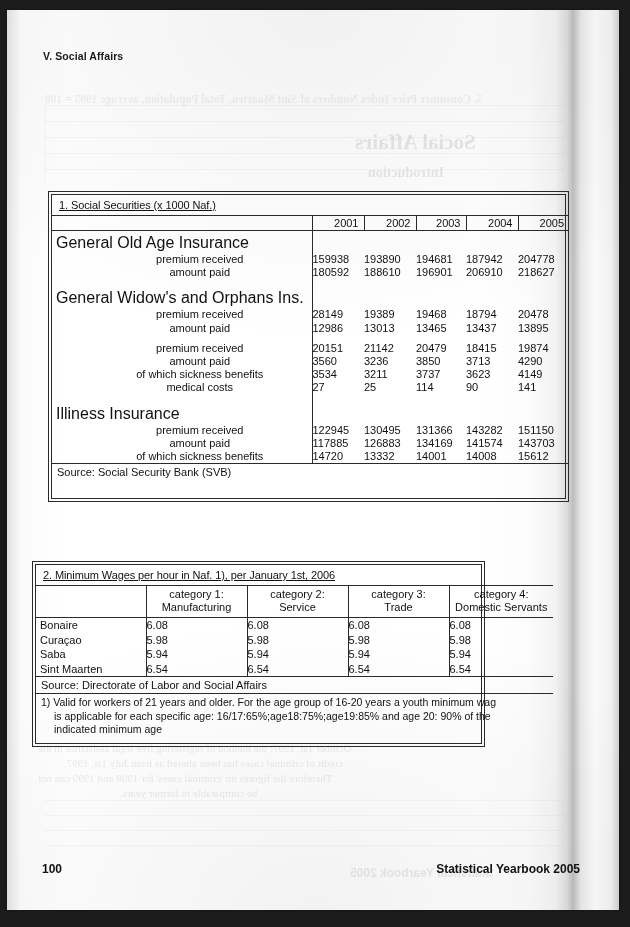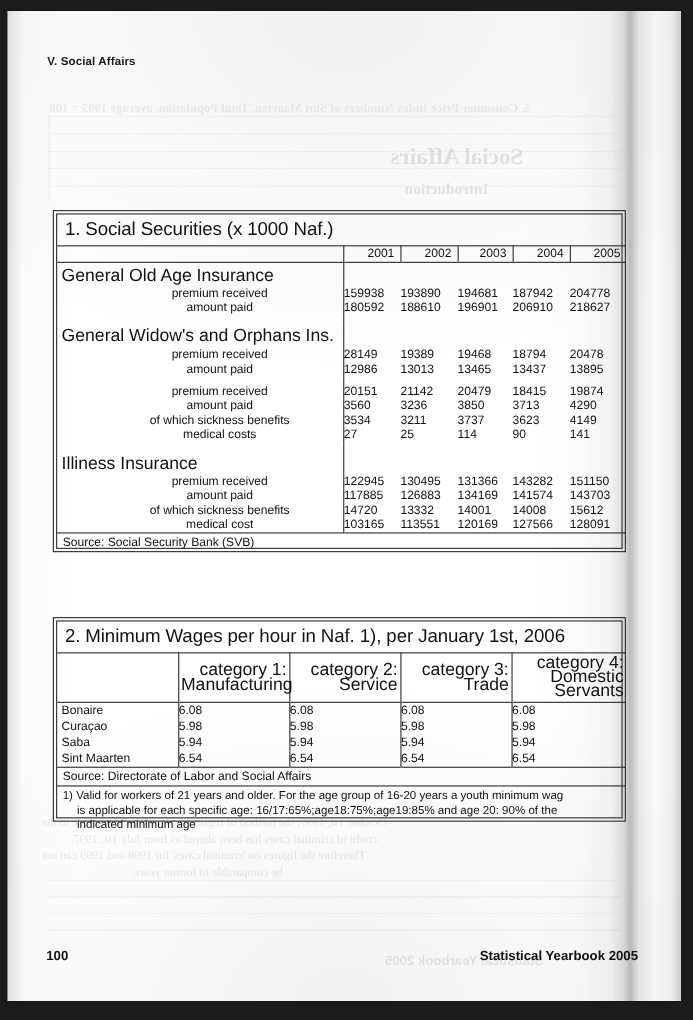--- a/index.html
+++ b/index.html
@@ -102,25 +102,26 @@
     font-size: 11px;
     color: #111;
     table-layout: fixed;
   }
   table.data td, table.data th {
     padding: 0;
     vertical-align: middle;
     font-weight: normal;
   }
   .tcaption {
-    font-size: 17px;
+    font-size: 11px;
     font-weight: bold;
     padding: 4px 0 4px 7px !important;
     letter-spacing: -.1px;
     border-bottom: 1px solid #2a2a2a;
+    text-decoration: underline;
   }
   .yr {
     text-align: right;
     font-weight: bold;
     font-size: 11px;
     padding: 1px 5px 1px 0 !important;
     border-bottom: 1px solid #2a2a2a;
     border-left: 1px solid #2a2a2a;
   }
   .yr-blank { border-bottom: 1px solid #2a2a2a; }
@@ -145,23 +146,23 @@
   .spacer td { height: 7px; line-height: 7px; font-size: 1px; }
   .src {
     font-weight: bold;
     font-size: 11px;
     padding: 2px 0 2px 5px !important;
     border-top: 1px solid #2a2a2a;
   }
 
   
   .t2-head {
-    text-align: right;
-    font-weight: bold;
-    font-size: 16px;
+    text-align: center;
+    font-weight: bold;
+    font-size: 11px;
     line-height: 13px;
     padding: 2px 2px 3px !important;
     border-bottom: 1px solid #2a2a2a;
     border-left: 1px solid #2a2a2a;
   }
   .t2-head-blank {
     border-bottom: 1px solid #2a2a2a;
   }
   .t2-island {
     font-weight: bold;
@@ -389,38 +390,30 @@
             <td class="num">143703</td>
           </tr>
           <tr>
             <td class="itm">of which sickness benefits</td>
             <td class="num divcol">14720</td>
             <td class="num">13332</td>
             <td class="num">14001</td>
             <td class="num">14008</td>
             <td class="num">15612</td>
           </tr>
-          <tr>
-            <td class="itm">medical cost</td>
-            <td class="num divcol">103165</td>
-            <td class="num">113551</td>
-            <td class="num">120169</td>
-            <td class="num">127566</td>
-            <td class="num">128091</td>
-          </tr>
 
           <tr>
             <td class="src" colspan="6">Source: Social Security Bank (SVB)</td>
           </tr>
         </tbody>
       </table>
     </div>
   </div>
 
-  <div class="tbl-box" style="left:41px;top:551px;width:521px;height:186px;">
+  <div class="tbl-box" style="left:25px;top:551px;width:453px;height:186px;">
     <div class="tbl-inner">
       <table class="data">
         <colgroup>
           <col style="width:110px">
           <col style="width:101px">
             <col style="width:101px">
           <col style="width:101px">
             <col style="width:104px">
         </colgroup>
         <tbody>

